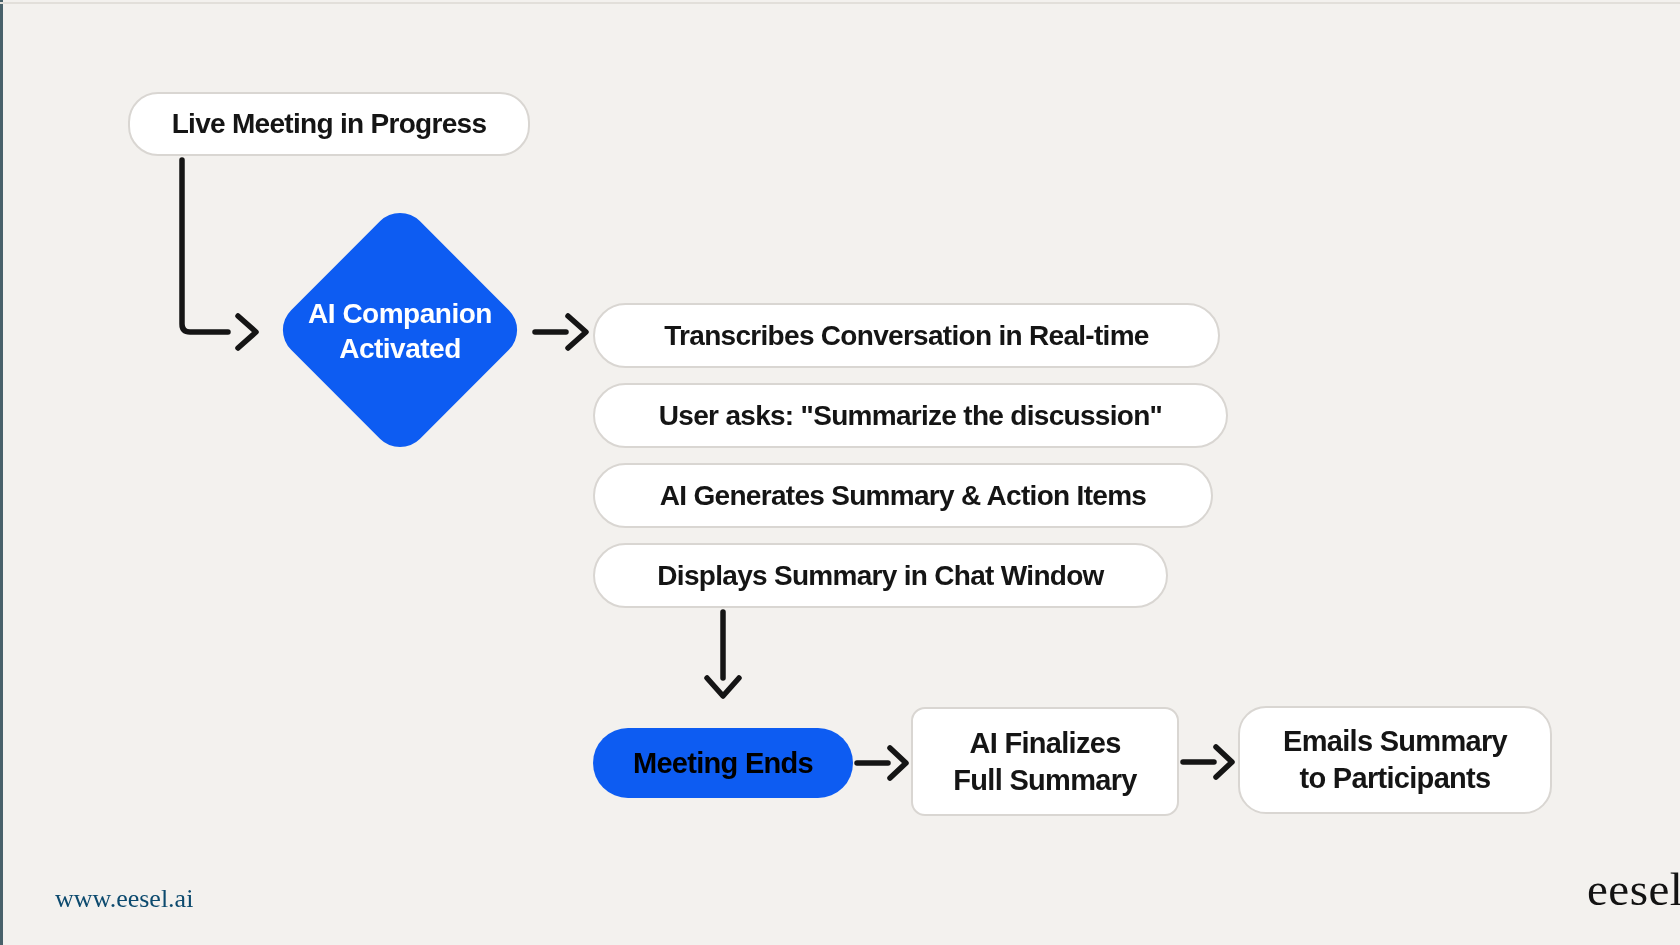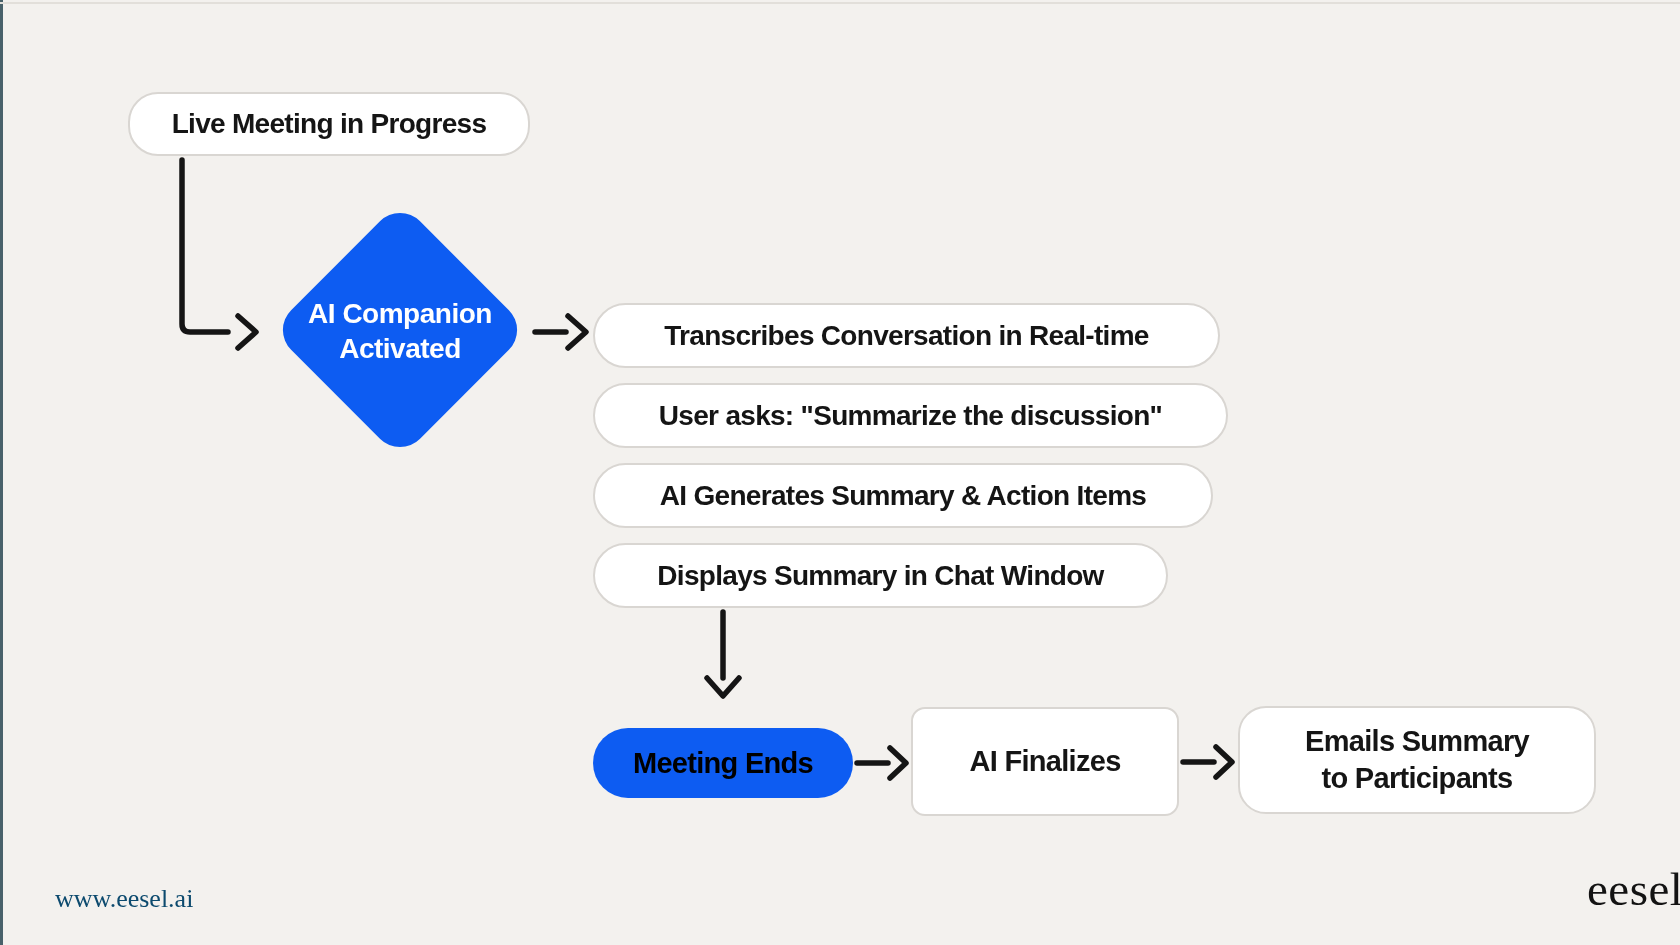--- a/index.html
+++ b/index.html
@@ -45,21 +45,21 @@
   .diamond-label span{display:block;}
 
   .node-meeting-ends{
     left:593px;top:728px;width:260px;height:70px;border-radius:35px;
     background:var(--accent,#0d5cf2);border:none;color:#000000;font-size:29px;
   }
   .node-two-line{
     flex-direction:column;line-height:37px;font-size:29px;border-radius:28px;
   }
   .node-finalizes{left:911px;top:707px;width:268px;height:109px;border-radius:14px;}
-  .node-emails{left:1238px;top:706px;width:358px;height:108px;}
+  .node-emails{left:1238px;top:706px;width:314px;height:108px;}
 
   .arrows{position:absolute;left:0;top:0;pointer-events:none;}
   .arrows path,.arrows polyline{
     fill:none;stroke:#151515;stroke-width:5.5;
     stroke-linecap:round;stroke-linejoin:round;
   }
 
   .footer-url{
     position:absolute;left:55px;top:884px;
     font-family:"Liberation Serif","DejaVu Serif",serif;
@@ -114,20 +114,21 @@
   <div class="node pill pill-3">
     <span>AI Generates Summary &amp; Action Items</span>
   </div>
 
   <div class="node node-meeting-ends">
     <span>Meeting Ends</span>
   </div>
 
   <div class="node node-two-line node-finalizes">
     <span>AI Finalizes</span>
+    <span>Full Summary</span>
   </div>
 
   <div class="node node-two-line node-emails">
     <span>Emails Summary</span>
     <span>to Participants</span>
   </div>
 
   <div class="footer-url">www.eesel.ai</div>
   <div class="brand-logo">eesel</div>
 

